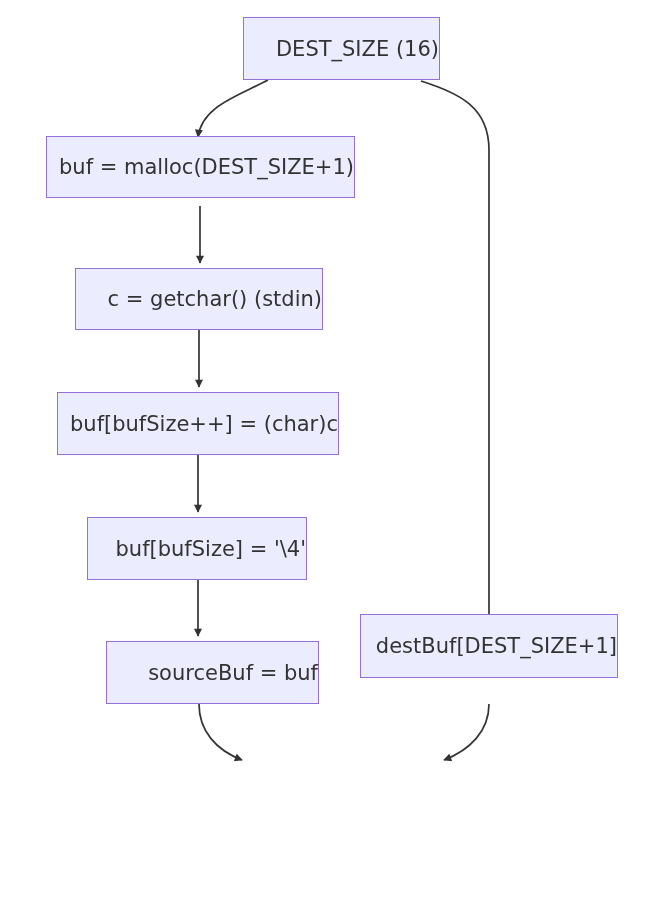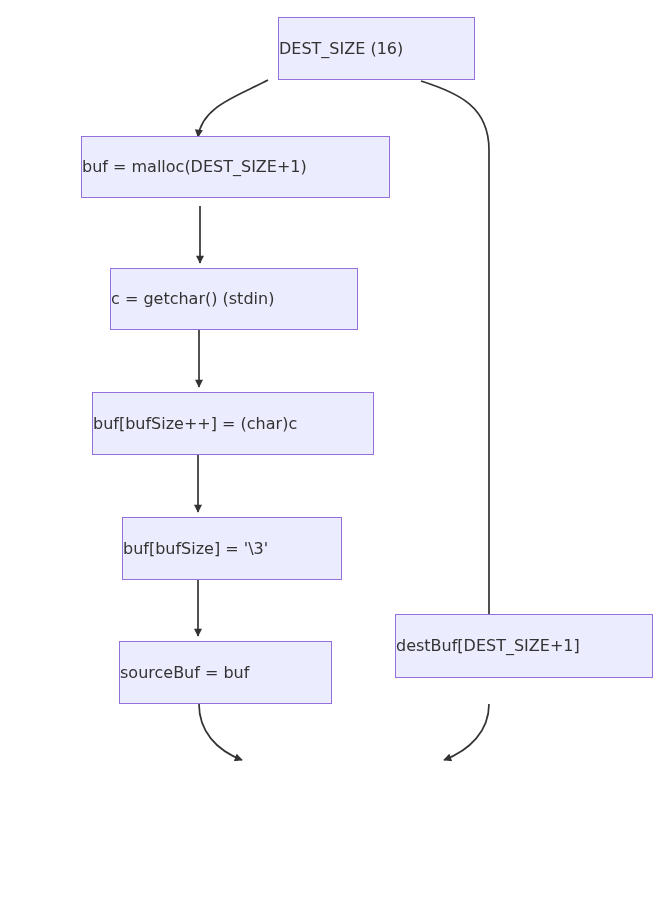--- a/index.html
+++ b/index.html
@@ -30,38 +30,37 @@
   .arrowhead {
     fill: var(--edge, #333333);
     stroke: none;
   }
   .node {
     position: absolute;
     box-sizing: border-box;
     background: var(--node-fill, #ECECFF);
     border: 1.5px solid var(--node-border, #9370DB);
     color: var(--text, #333333);
-    font-size: 16px;
+    font-size: 21px;
     line-height: 28px;
     display: flex;
     align-items: center;
-    justify-content: flex-start;
+    justify-content: flex-end;
     text-align: center;
-    margin-left: 35px;
   }
   .node-label {
     white-space: pre-line;
   }
   
   #n-dest-size      { left: 243px; top: 17px;  width: 197px; height: 63px; }
   #n-malloc-buf     { left: 46px;  top: 136px; width: 309px; height: 62px; }
   #n-getchar        { left: 75px;  top: 268px; width: 248px; height: 62px; }
   #n-store-char     { left: 57px;  top: 392px; width: 282px; height: 63px; }
   #n-null-terminate { left: 87px;  top: 517px; width: 220px; height: 63px; }
-  #n-source-buf     { left: 84px;  top: 641px; width: 213px; height: 63px; }
+  #n-source-buf     { left: 106px;  top: 641px; width: 213px; height: 63px; }
   #n-dest-buf       { left: 360px; top: 614px; width: 258px; height: 64px; }
   #n-memcpy         { left: 187px; top: 764px; width: 311px; height: 93px; }
 </style>
 </head>
 <body>
 
 <div class="canvas">
 
   <svg class="edges" viewBox="0 0 662 901" xmlns="http://www.w3.org/2000/svg">
     <defs>
@@ -89,21 +88,21 @@
 
   <div class="node" id="n-store-char">
     <span class="node-label">buf[bufSize++] = (char)c</span>
   </div>
 
   <div class="node" id="n-getchar">
     <span class="node-label">c = getchar() (stdin)</span>
   </div>
 
   <div class="node" id="n-null-terminate">
-    <span class="node-label">buf[bufSize] = '\3'</span>
+    <span class="node-label">buf[bufSize] = '\4'</span>
   </div>
 
   <div class="node" id="n-source-buf">
     <span class="node-label">sourceBuf = buf</span>
   </div>
 
   <div class="node" id="n-dest-buf">
     <span class="node-label">destBuf[DEST_SIZE+1]</span>
   </div>
 

